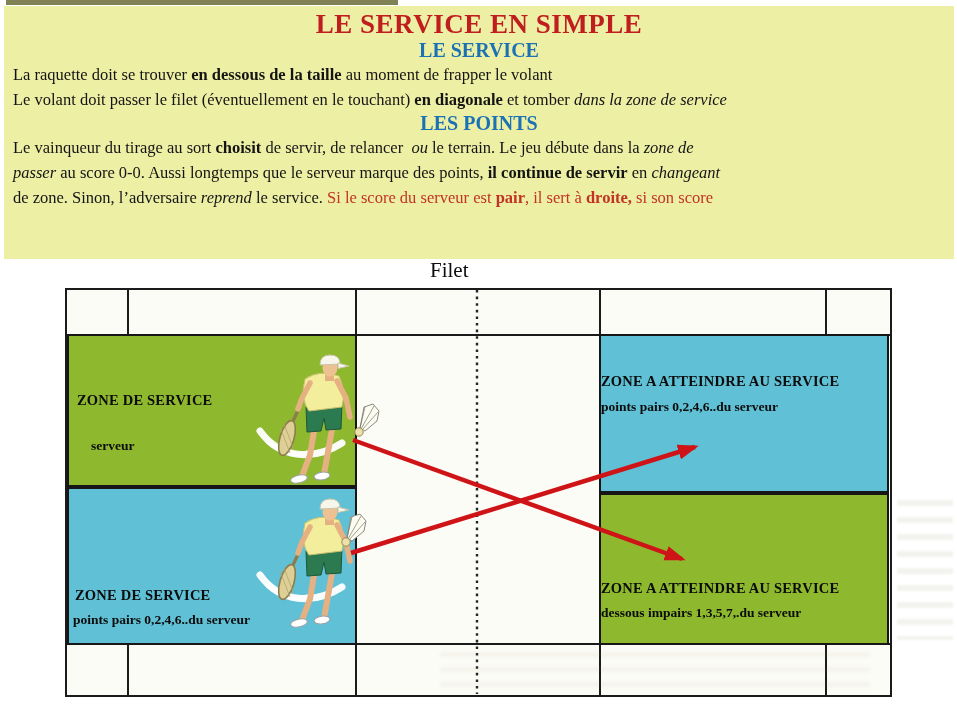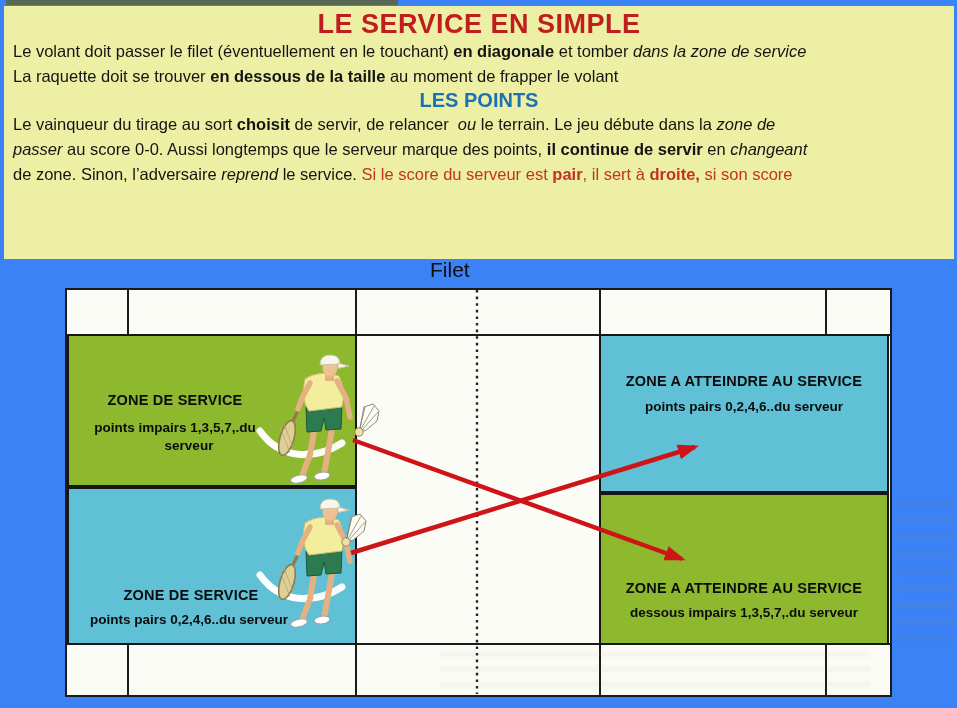--- a/index.html
+++ b/index.html
@@ -1,20 +1,20 @@
 <!DOCTYPE html>
 <html><head>
 <meta charset="utf-8">
 <style>
   * { margin:0; padding:0; box-sizing:border-box; }
   html,body { background:#e9e8e2; }
   .page {
     position:relative; width:957px; height:708px; overflow:hidden;
-    background:#3b82f6;
-    font-family:Liberation Sans, sans-serif;
+    background:#ffffff;
+    font-family:Liberation Serif, serif;
     color:#161616;
   }
   .scan-strip { position:absolute; left:6px; top:0; width:392px; height:5px;
     background:#62622c; opacity:.8; }
   
   .infobox { position:absolute; left:4px; top:6px; width:950px; height:253px;
     padding:3px 9px 0 9px; }
   .title { font-size:27px; font-weight:bold; text-align:center;
     letter-spacing:.5px; line-height:30px; }
   .h2 { font-size:20px; font-weight:bold; text-align:center; line-height:23px; }
@@ -23,21 +23,21 @@
   .seg-i { font-style:italic; }
   .seg-r { color:#c23325; }
   
   .filet { position:absolute; top:258px; left:430px; width:104px;
     font-size:21px; color:#0d0d0d; }
   .court { position:absolute; left:65px; top:288px; width:827px; height:409px;
     background:#fcfcf7; border:2.5px solid #1b1b1b; }
   .hline { position:absolute; left:0; right:0; height:2px; background:#1b1b1b; }
   .vline { position:absolute; top:0; bottom:0; width:2px; background:#1b1b1b; }
   .zone { position:absolute; border:2px solid #161616; }
-  .ztxt { position:absolute; text-align:center; font-weight:bold; color:#0c0c0c; }
+  .ztxt { position:absolute; text-align:left; font-weight:bold; color:#0c0c0c; }
   .ztitle { font-size:14.5px; letter-spacing:.2px; }
   .zsub { font-size:13.5px; }
   .overlay { position:absolute; left:0; top:0; width:822px; height:404px;
     pointer-events:none; }
   .player { position:absolute; width:105px; height:142px; }
   .player-top { left:187px; top:53px; }
   .player-bottom { left:187px; top:197px; }
   .shuttle { position:absolute; width:28px; height:34px; }
   .shuttle-top { left:286px; top:113px; }
   .shuttle-bottom { left:273px; top:223px; }
@@ -53,22 +53,23 @@
 </style>
 </head>
 <body>
 
 <div class="page">
 
   <div class="scan-strip"></div>
 
   <div class="infobox" style="background-color: rgb(237, 240, 164);">
     <div class="title" style="color: rgb(192, 29, 31);">LE SERVICE EN SIMPLE</div>
+    <div class="h2" style="color: rgb(26, 114, 181);">LE SERVICE</div>
+    <div class="bodyline"><span>La raquette doit se trouver </span><span class="seg-b">en dessous de la taille</span><span> au moment de frapper le volant</span></div>
     <div class="bodyline"><span>Le volant doit passer le filet (éventuellement en le touchant) </span><span class="seg-b">en diagonale</span><span> et tomber </span><span class="seg-i">dans la zone de service</span></div>
-    <div class="bodyline"><span>La raquette doit se trouver </span><span class="seg-b">en dessous de la taille</span><span> au moment de frapper le volant</span></div>
     <div class="h2" style="color: rgb(26, 114, 181);">LES POINTS</div>
     <div class="bodyline"><span>Le vainqueur du tirage au sort </span><span class="seg-b">choisit</span><span> de servir, de relancer&nbsp; </span><span class="seg-i">ou</span><span> le terrain. Le jeu débute dans la </span><span class="seg-i">zone de</span></div>
     <div class="bodyline"><span class="seg-i">passer</span><span> au score 0-0. Aussi longtemps que le serveur marque des points, </span><span class="seg-b">il continue de servir</span><span> en </span><span class="seg-i">changeant</span></div>
     <div class="bodyline"><span>de zone. Sinon, l’adversaire </span><span class="seg-i">reprend</span><span> le service. </span><span class="seg-r">Si le score du serveur est </span><span class="seg-b seg-r">pair</span><span class="seg-r">, il sert à </span><span class="seg-b seg-r">droite,</span><span class="seg-r"> si son score</span></div>
   </div>
 
   <div class="filet">Filet</div>
 
   <svg width="0" height="0" style="position:absolute" aria-hidden="true">
     <defs>
@@ -118,21 +119,20 @@
 
     <div class="hline" style="top:44px"></div>
     <div class="hline" style="top:353px"></div>
     <div class="vline" style="left:60px"></div>
     <div class="vline" style="left:288px"></div>
     <div class="vline" style="left:532px"></div>
     <div class="vline" style="left:758px"></div>
 
     <div class="zone" style="left: 0px; top: 44px; width: 290px; height: 153px; background-color: rgb(142, 185, 46);">
       <div class="ztxt ztitle" style="left:8px;top:56px;width:196px">ZONE DE SERVICE</div>
-      <div class="ztxt zsub" style="left:0px;top:84px;width:212px">points impairs 1,3,5,7,.du</div>
       <div class="ztxt zsub" style="left:22px;top:102px;width:196px">serveur</div>
     </div>
     <div class="zone" style="left: 0px; top: 197px; width: 290px; height: 158px; background-color: rgb(95, 192, 214);">
       <div class="ztxt ztitle" style="left:6px;top:98px;width:232px">ZONE DE SERVICE</div>
       <div class="ztxt zsub" style="left:4px;top:123px;width:232px">points pairs 0,2,4,6..du serveur</div>
     </div>
     <div class="zone" style="left: 532px; top: 44px; width: 290px; height: 159px; background-color: rgb(95, 192, 214);">
       <div class="ztxt ztitle" style="left:0;right:0;top:37px">ZONE A ATTEINDRE AU SERVICE</div>
       <div class="ztxt zsub" style="left:0;right:0;top:63px">points pairs 0,2,4,6..du serveur</div>
     </div>

